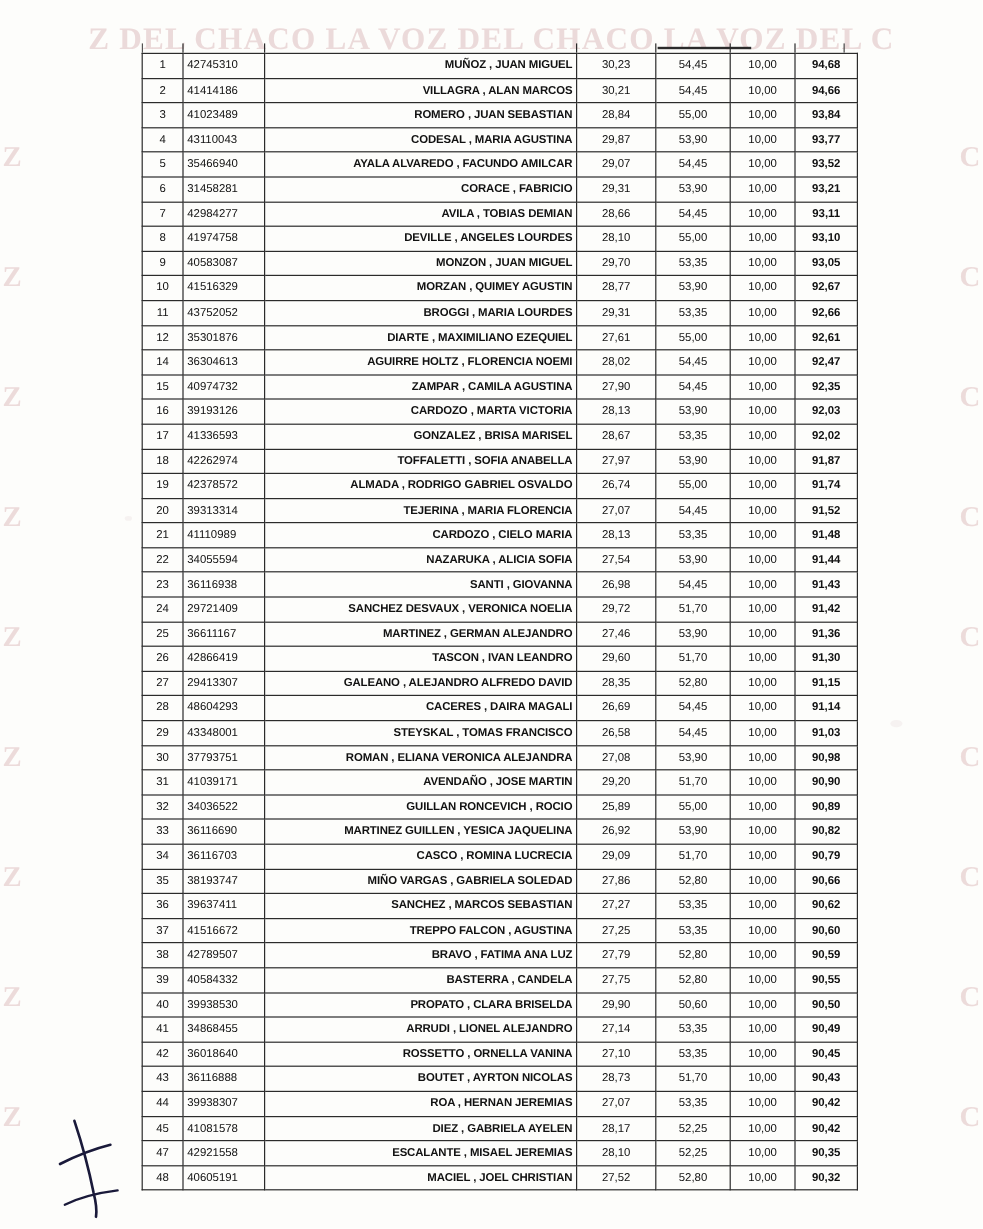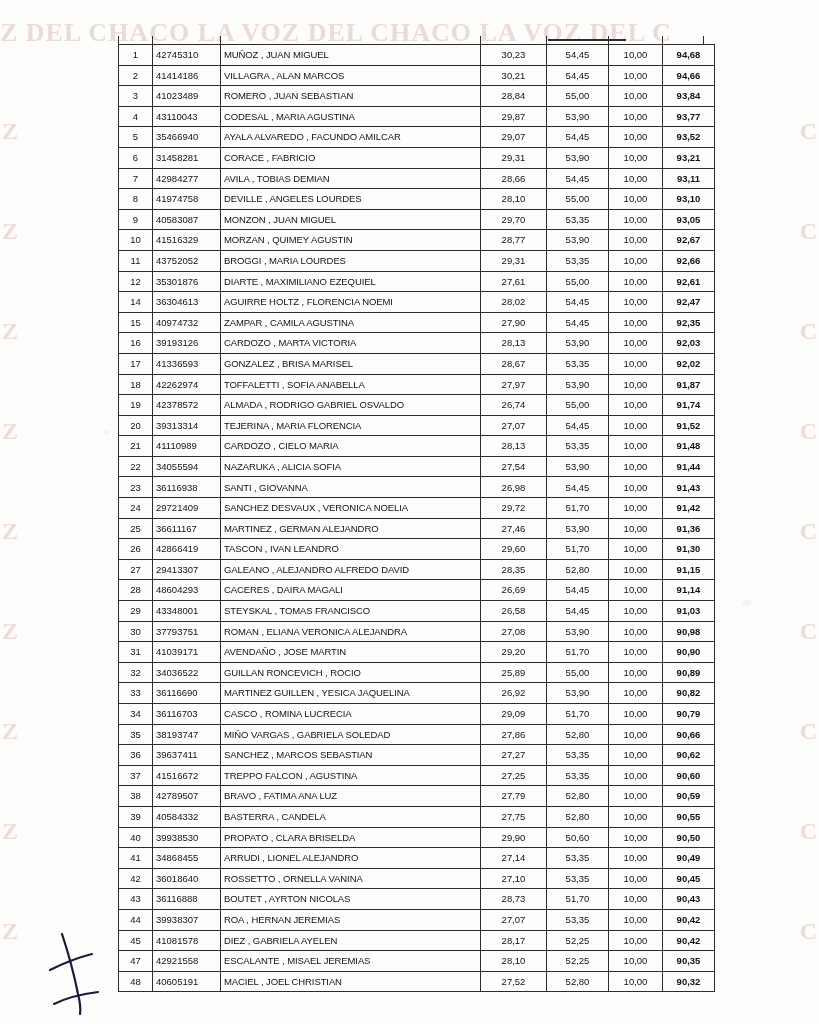--- a/index.html
+++ b/index.html
@@ -30,21 +30,21 @@
     font-family: "Liberation Serif", serif;
     font-size: 26px;
     font-weight: bold;
     letter-spacing: 1px;
     color: #e6cfcf;
     opacity: 0.75;
     white-space: nowrap;
     pointer-events: none;
     user-select: none;
   }
-  .wm-top { top: 18px; }
+  .wm-top { top: 18px; text-align: center; }
   .wm-side {
     position: absolute;
     left: 2px;
     font-family: "Liberation Serif", serif;
     font-size: 24px;
     font-weight: bold;
     color: #e9d3d3;
     opacity: 0.8;
     pointer-events: none;
     user-select: none;
@@ -88,21 +88,21 @@
   col.c-pos { width: 34px; }
   col.c-doc { width: 68px; }
   col.c-name { width: 260px; }
   col.c-n1 { width: 66px; }
   col.c-n2 { width: 62px; }
   col.c-n3 { width: 54px; }
   col.c-tot { width: 52px; }
 
   td.pos { text-align: center; }
   td.doc { }
-  td.name { text-align: left; letter-spacing: -0.1px; }
+  td.name { text-align: right; letter-spacing: -0.1px; font-weight: bold; }
   td.num { text-align: center; }
   td.total { text-align: center; font-weight: bold; margin-left: 28px; }
 
   
   .header-remnant {
     position: absolute;
     left: 118px;
     top: 36px;
     width: 586px;
     height: 8px;

